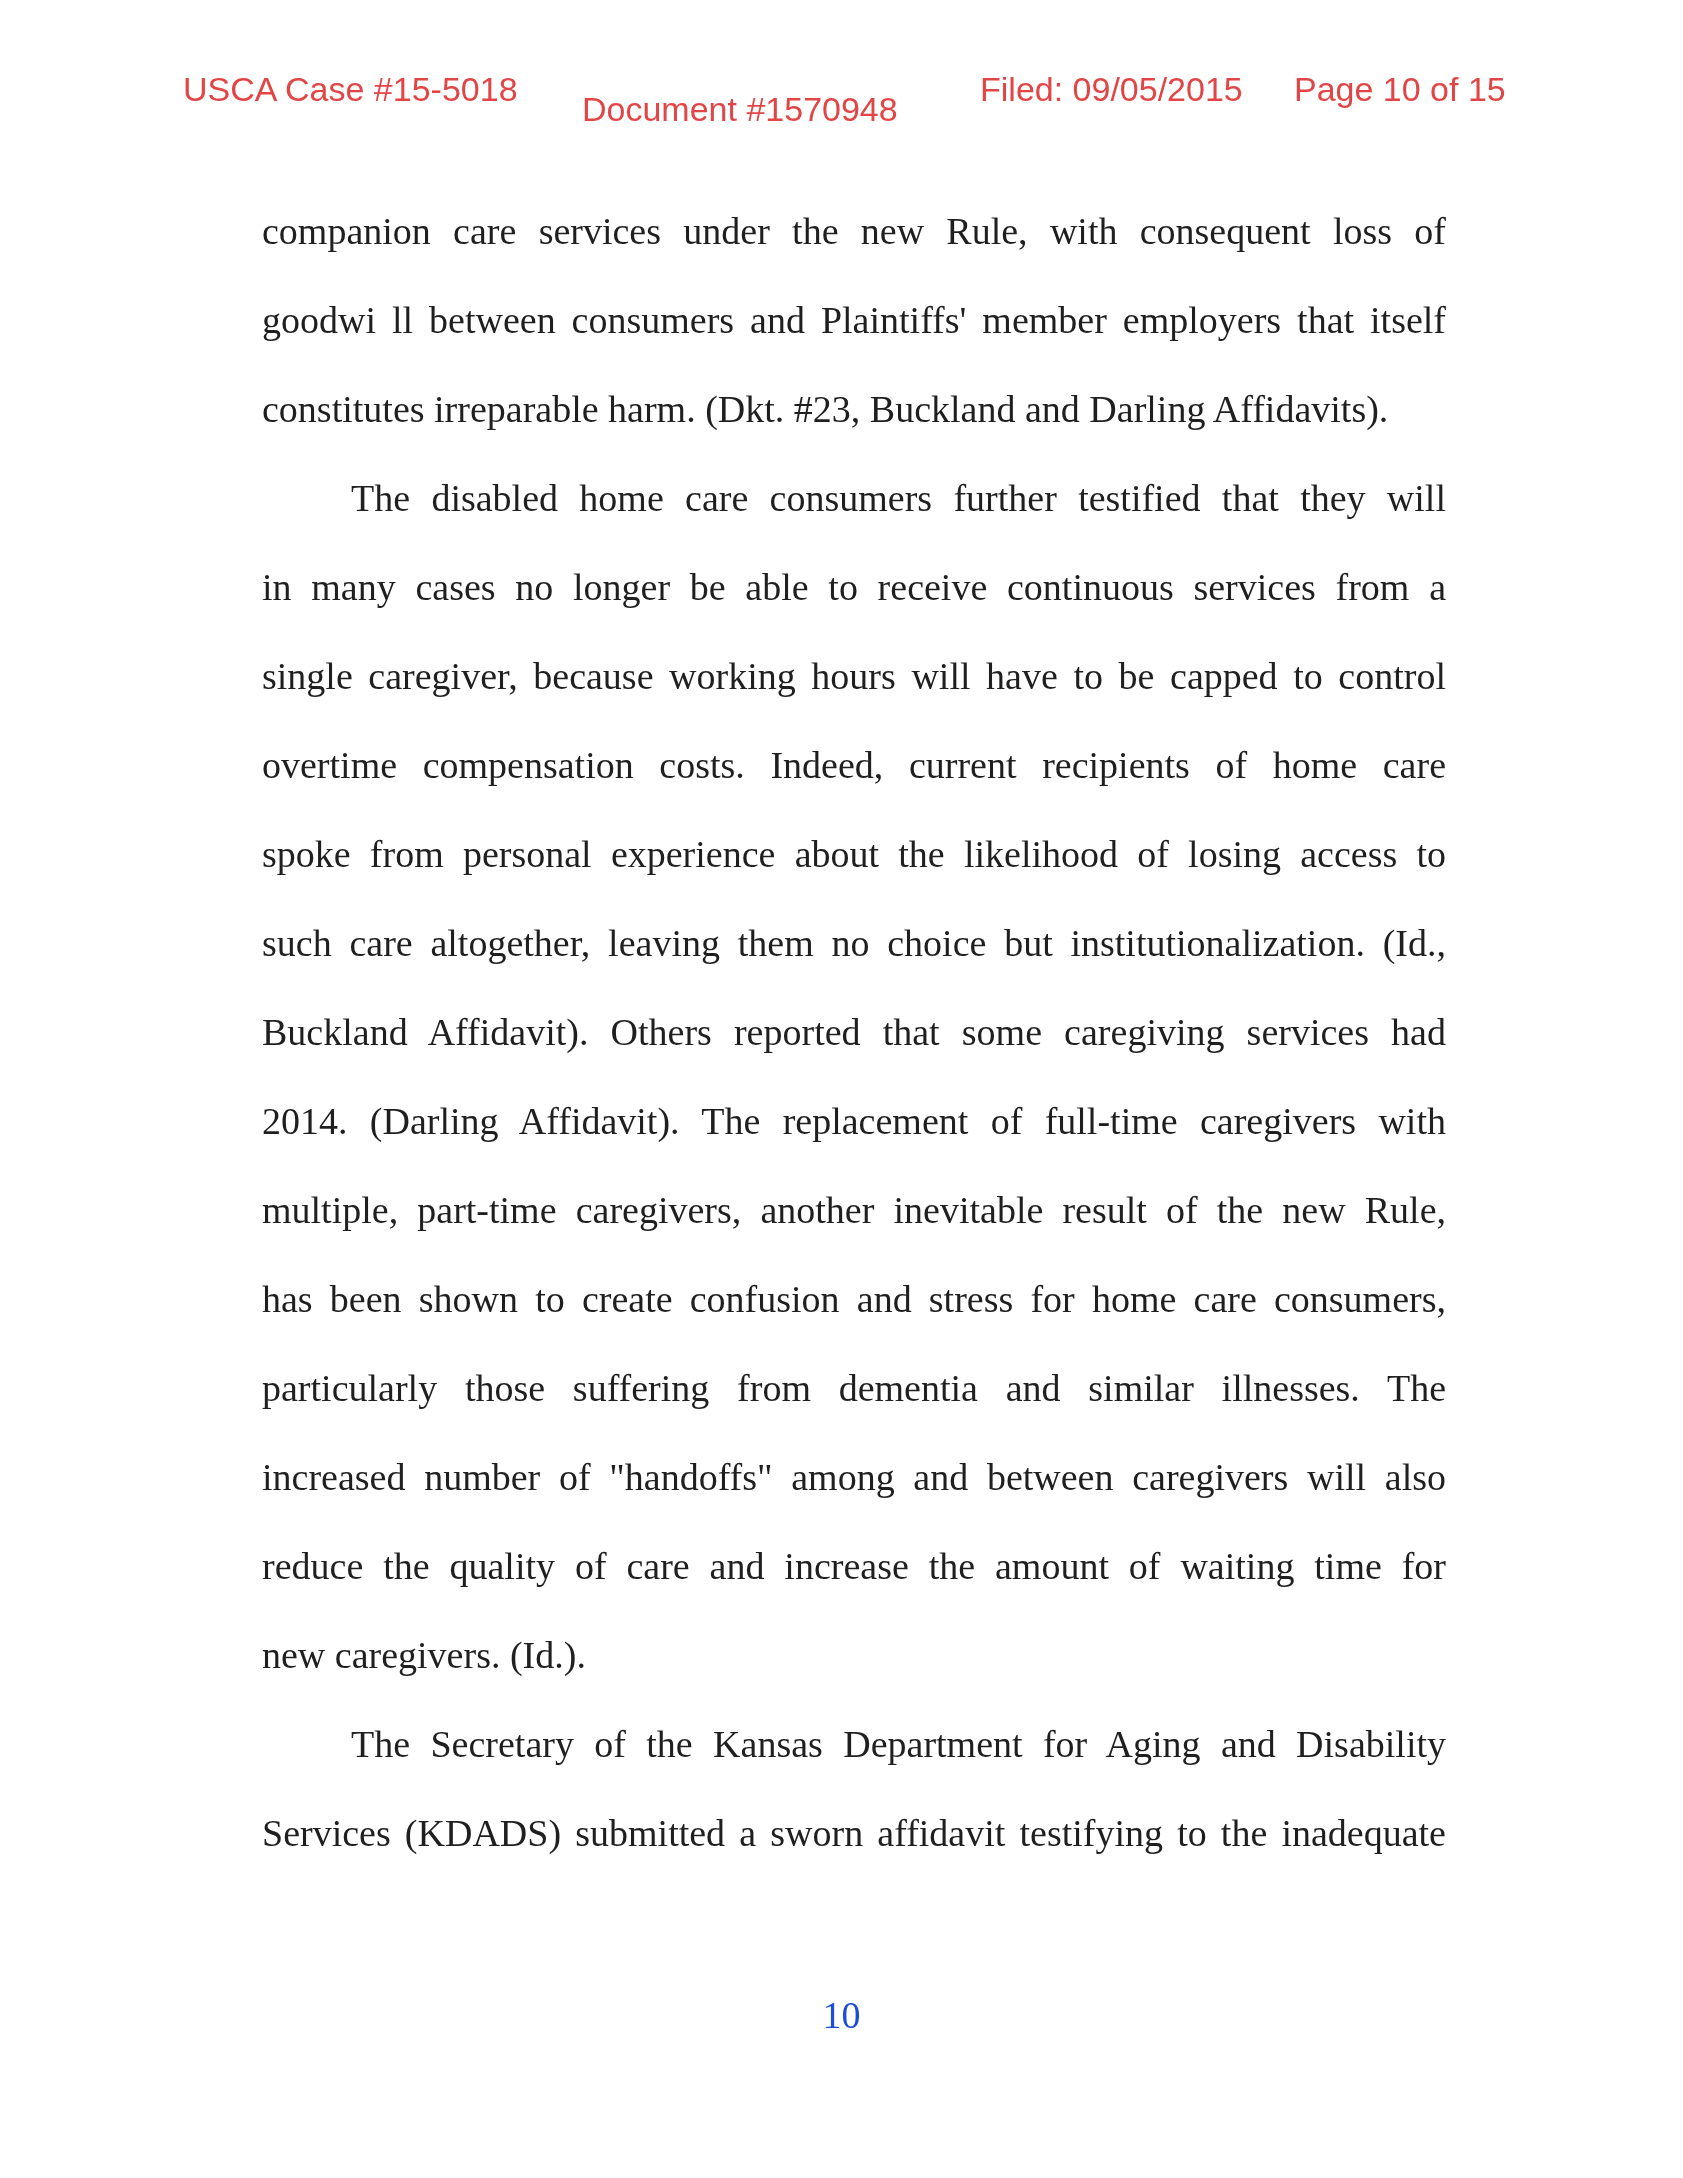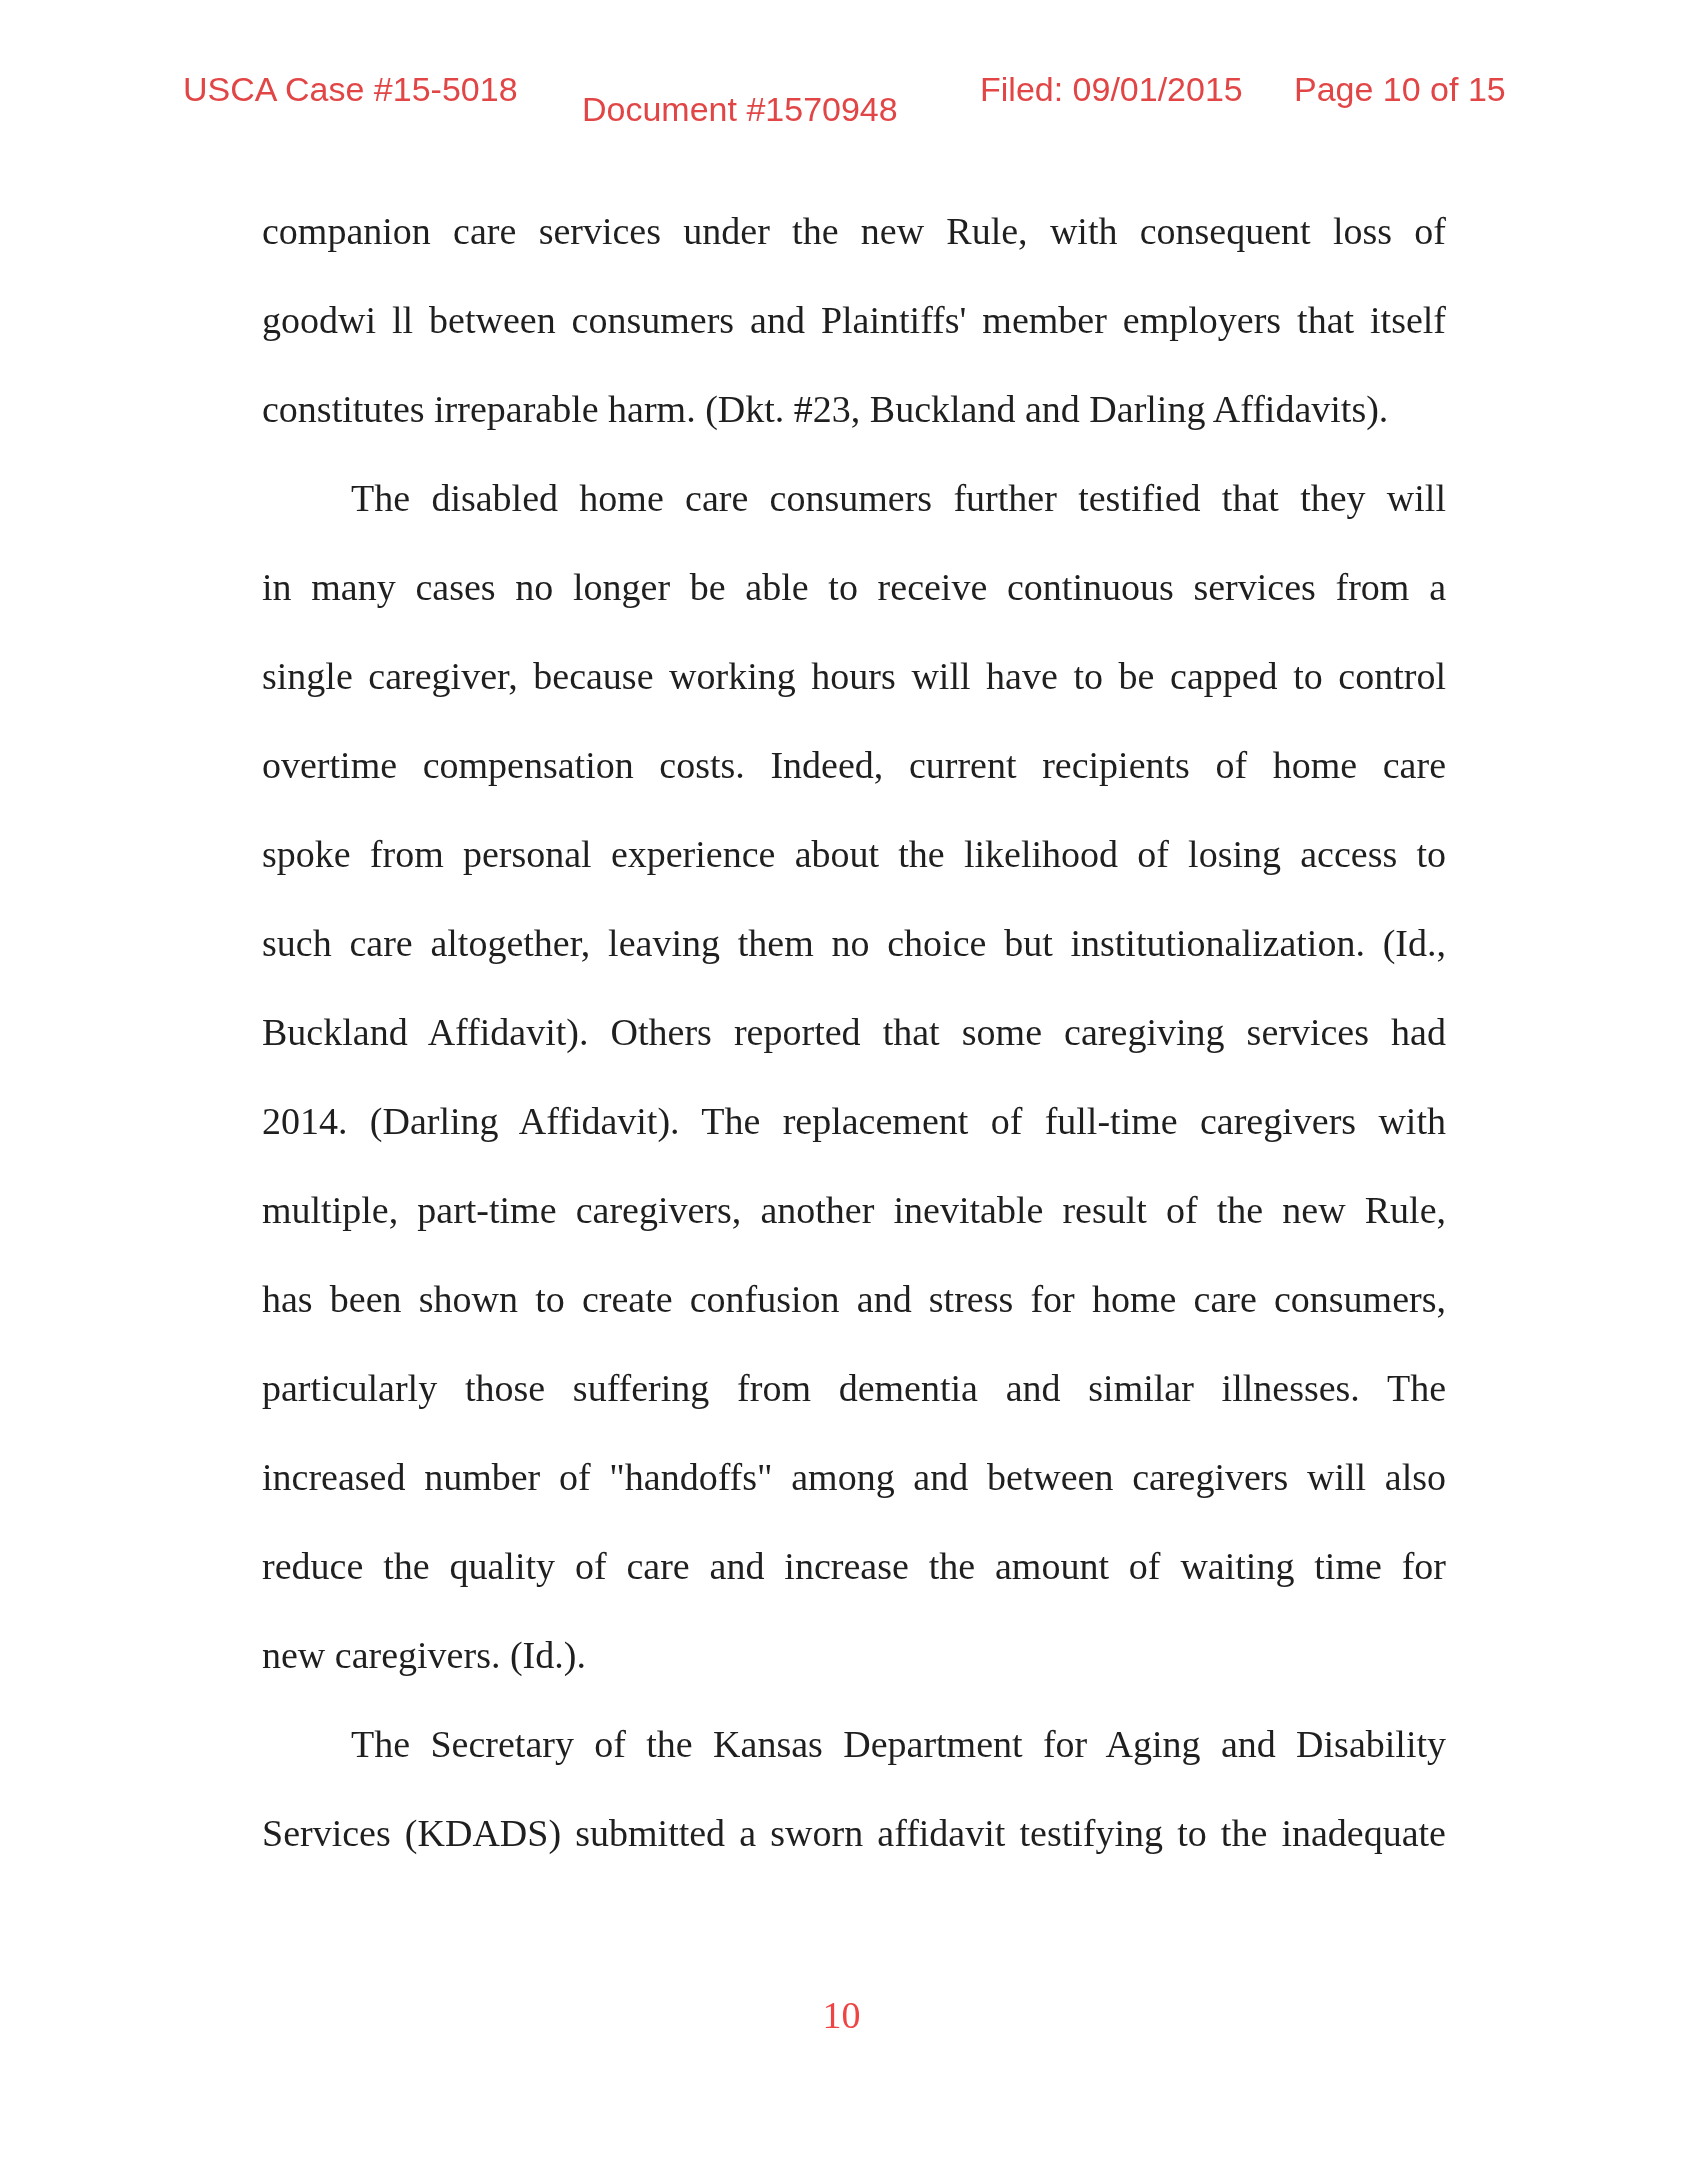--- a/index.html
+++ b/index.html
@@ -60,32 +60,32 @@
 
   
   .page-number {
     position: absolute;
     top: 1996px;
     left: 0;
     width: 1683px;
     text-align: center;
     font-size: 38px;
     line-height: 1;
-    color: #ef4444;
+    color: #1d4ed8;
   }
 </style>
 </head>
 <body>
 
 <div class="page">
 
   <div class="stamp">
     <span class="seg-case">USCA Case #15-5018</span>
     <span class="seg-doc">Document #1570948</span>
-    <span class="seg-filed">Filed: 09/01/2015</span>
+    <span class="seg-filed">Filed: 09/05/2015</span>
     <span class="seg-page">Page 10 of 15</span>
   </div>
 
   <div class="body-text">
     <div class="line">companion care services under the new Rule, with consequent loss of</div>
     <div class="line">goodwi ll between consumers and Plaintiffs' member employers that itself</div>
     <div class="line no-j">constitutes irreparable harm. (Dkt. #23, Buckland and Darling Affidavits).</div>
     <div class="line indent">The disabled home care consumers further testified that they will</div>
     <div class="line">in many cases no longer be able to receive continuous services from a</div>
     <div class="line">single caregiver, because working hours will have to be capped to control</div>

